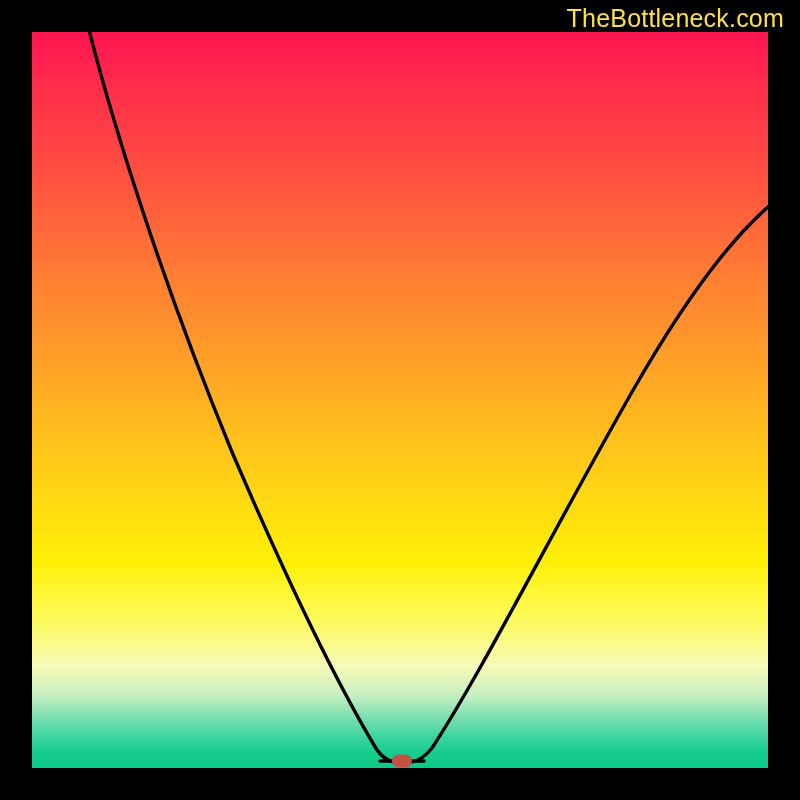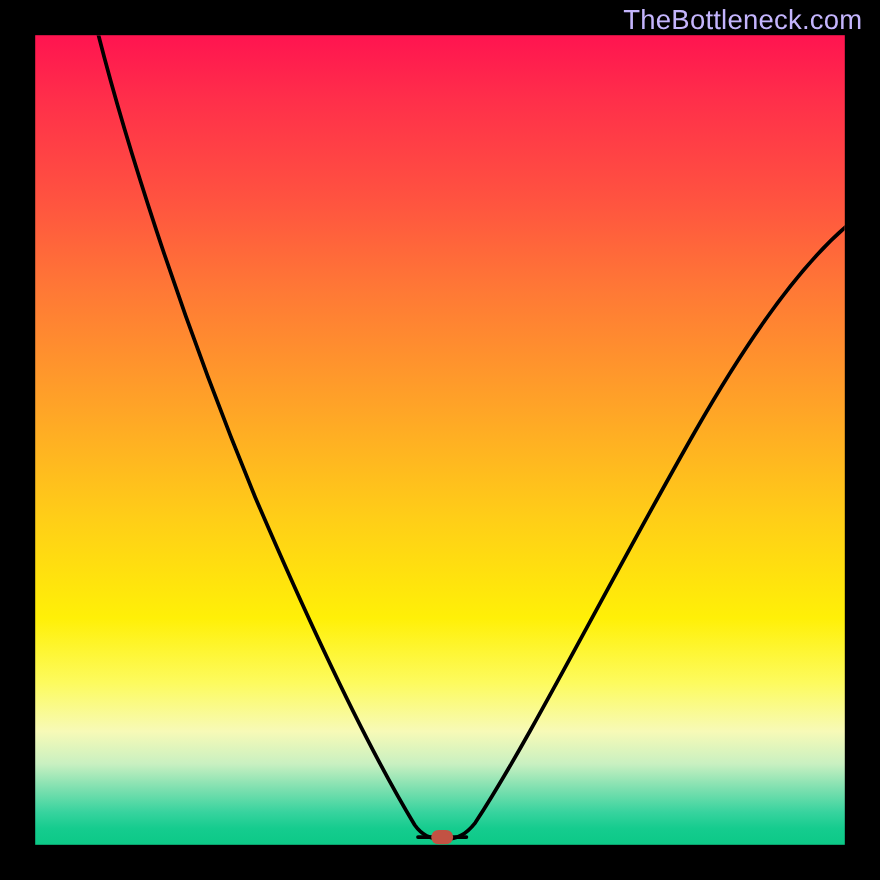--- a/index.html
+++ b/index.html
@@ -14,21 +14,21 @@
   .frame {
     position: relative;
     width: 800px;
     height: 800px;
     background: #000;
   }
   .watermark {
     position: absolute;
     top: 4px;
     right: 16px;
-    color: #c4b5fd;
+    color: #fde047;
     font-size: 25px;
     font-weight: 500;
     letter-spacing: 0.2px;
     z-index: 10;
     user-select: none;
   }
   .plot-area {
     position: absolute;
     left: 32px;
     top: 32px;

